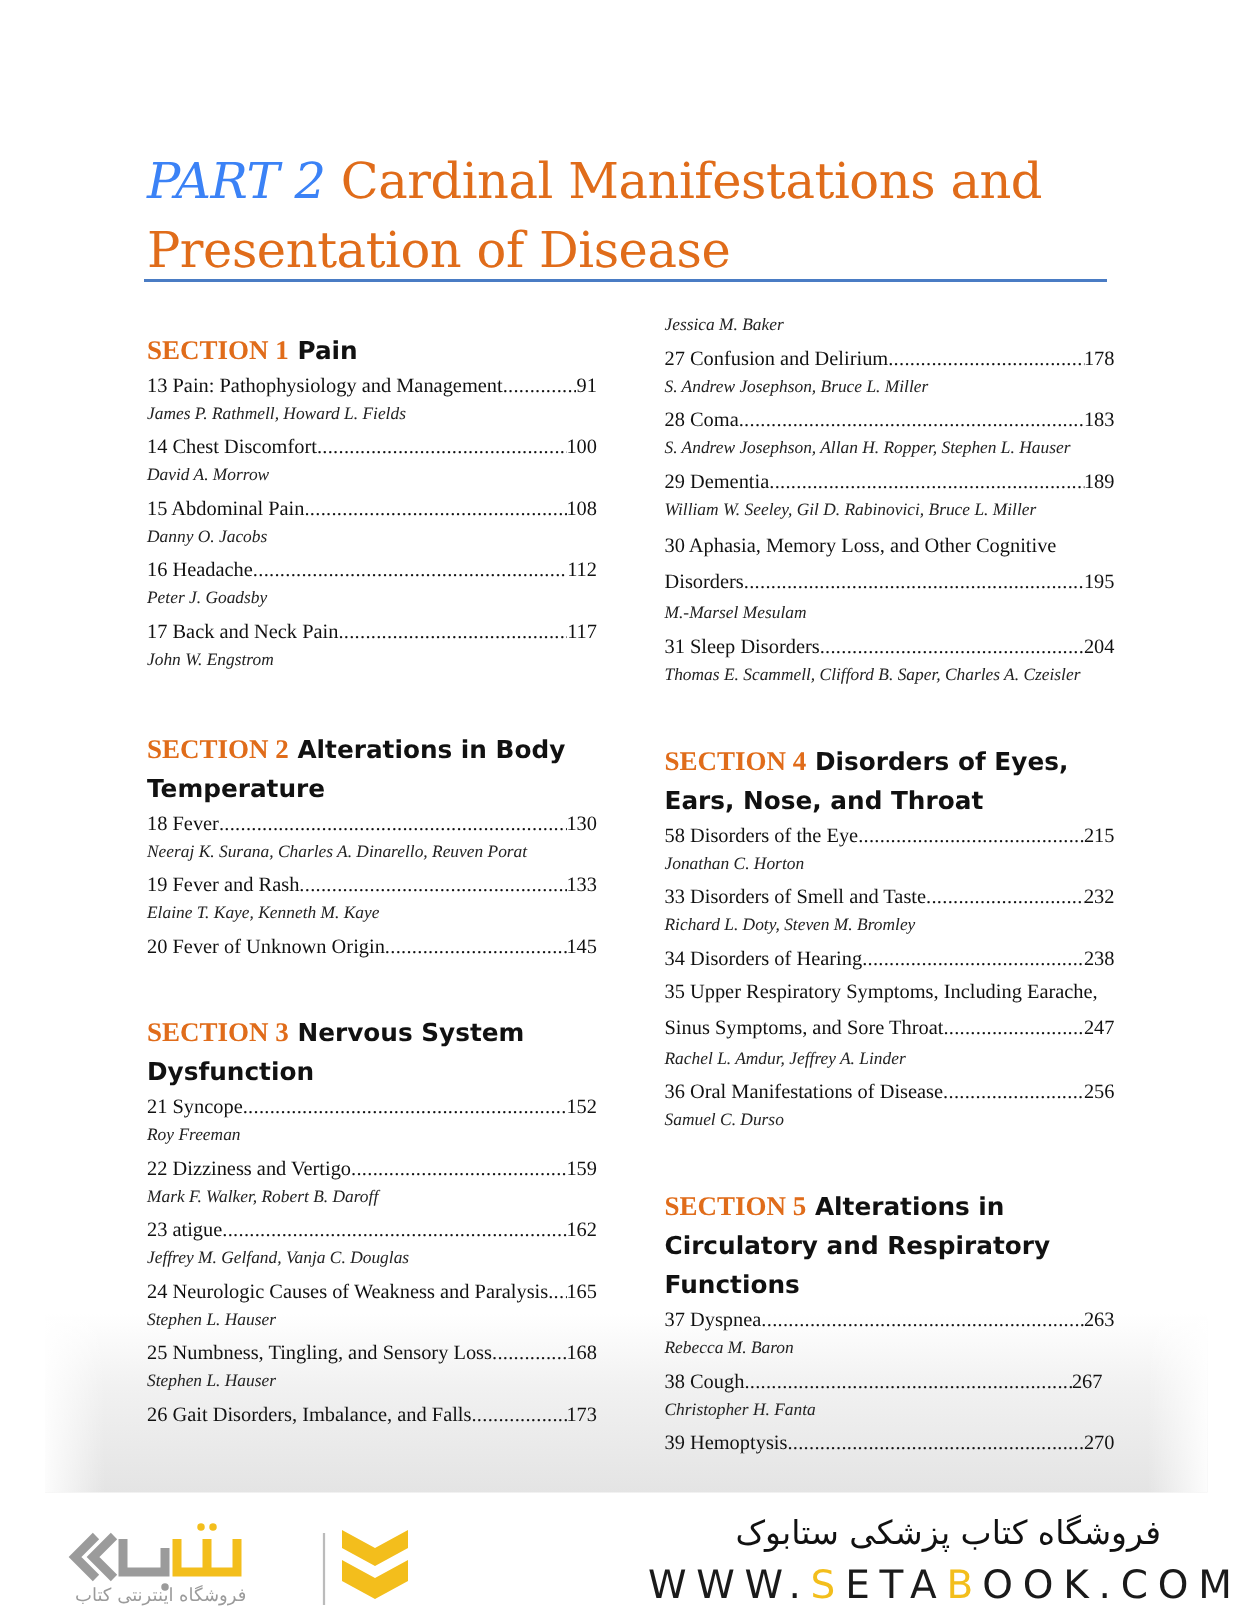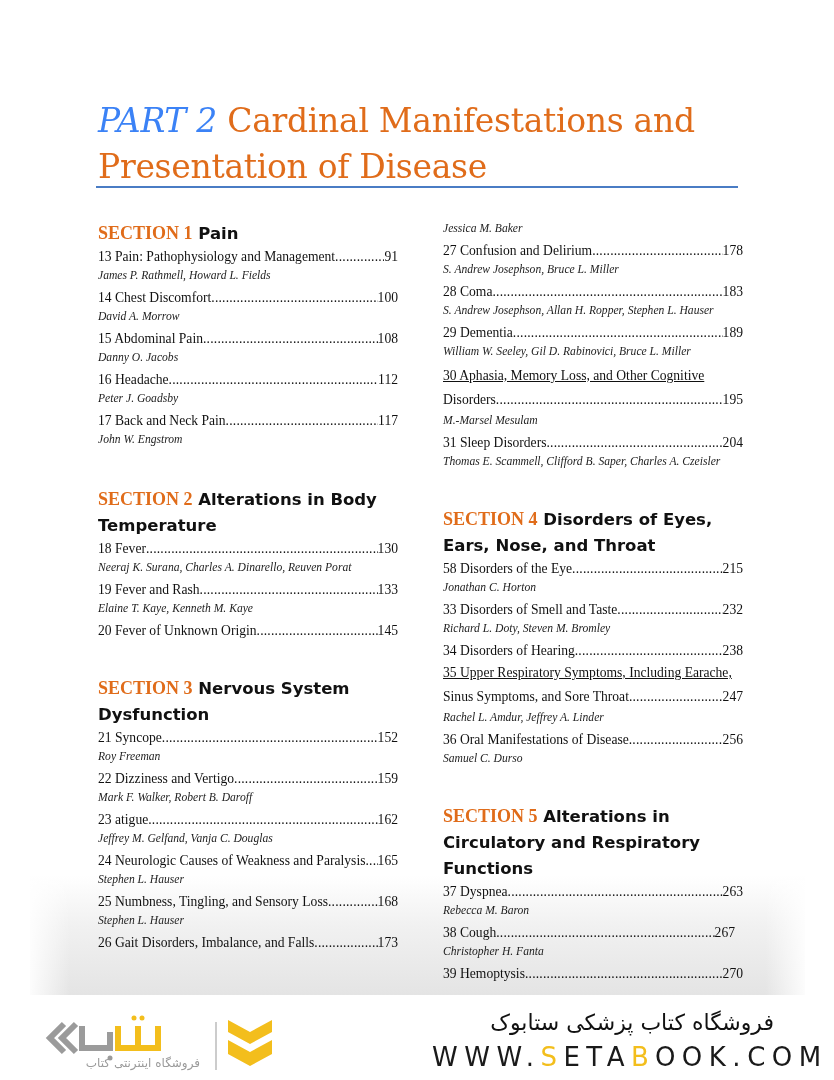--- a/index.html
+++ b/index.html
@@ -22,33 +22,33 @@
     font-weight: normal; margin: 0;
   }
   .part-title .part-num { color: #3b82f6; font-style: italic; }
   .part-title .part-name { color: #e06c1a; }
   .title-rule {
     position: absolute; left: 96px; top: 186px; width: 642px; height: 2px; background: #4a7cc4;
   }
 
   .col { position: absolute; width: 300px; }
   .col-left { left: 98px; top: 220px; }
-  .col-right { left: 443px; top: 220px; }
+  .col-right { left: 443px; top: 208px; }
 
   .section { margin-bottom: 0; }
   .section-head {
     font-family: "DejaVu Sans", sans-serif; font-weight: bold; font-size: 16.5px; line-height: 26px;
     color: #111; margin: 0;
   }
   .section-head .sec-num { color: #e06c1a; font-family: "Liberation Serif", serif; font-size: 18px; }
 
   .entry-title {
     font-size: 13.6px; line-height: 20px; display: flex; align-items: baseline; white-space: nowrap;
   }
-  .entry-title.wrap { white-space: normal; display: block; line-height: 24px; text-decoration: underline; }
+  .entry-title.wrap { white-space: normal; display: block; line-height: 24px; }
   .entry-title .t { flex: 0 0 auto; }
   .entry-title .dots { flex: 1 1 auto; overflow: hidden; }
   .entry-title .dots::after {
     content: "............................................................................................................................";
     letter-spacing: 0.2px;
   }
   .entry-title .pg { flex: 0 0 auto; }
   .entry-author {
     font-style: italic; font-size: 11.6px; line-height: 18px; color: #222; margin-bottom: 3px;
   }
@@ -364,17 +364,17 @@
     <path d="M78,14 L78,36 L118,36 L118,14 M98,14 L98,36" fill="none" stroke="#f3be1c" stroke-width="6"></path>
     <circle cx="94" cy="6" r="2.5" fill="#f3be1c"></circle>
       <circle cx="102" cy="6" r="2.5" fill="#f3be1c"></circle>
     <circle cx="70" cy="46" r="2.5" fill="#9b9b9b"></circle>
 
     <line x1="176" y1="10" x2="176" y2="58" stroke="#bbbbbb" stroke-width="1.5"></line>
 
     <polygon points="188,8 210,20 232,8 232,20 210,32 188,20" fill="#f3be1c"></polygon>
     <polygon points="188,28 210,40 232,28 232,42 210,54 188,42" fill="#f3be1c"></polygon>
   </svg>
-  <div style="position:absolute; left:10px; top:44px; font-family:'DejaVu Sans',sans-serif; font-size:12px; color:#9b9b9b; direction:rtl; width:150px; text-align:right;">فروشگاه اینترنتی کتاب</div>
+  <div style="position:absolute; left:10px; top:44px; font-family:'DejaVu Sans',sans-serif; font-size:12px; color:#9b9b9b; direction:rtl; width:150px; text-align:left;">فروشگاه اینترنتی کتاب</div>
 </div>
 
 <div class="brand-fa">فروشگاه کتاب پزشکی ستابوک</div>
 <div class="brand-url"><span>WWW.</span><span class="hl">S</span><span>ETA</span><span class="hl">B</span><span>OOK.COM</span></div>
 
 </body></html>

